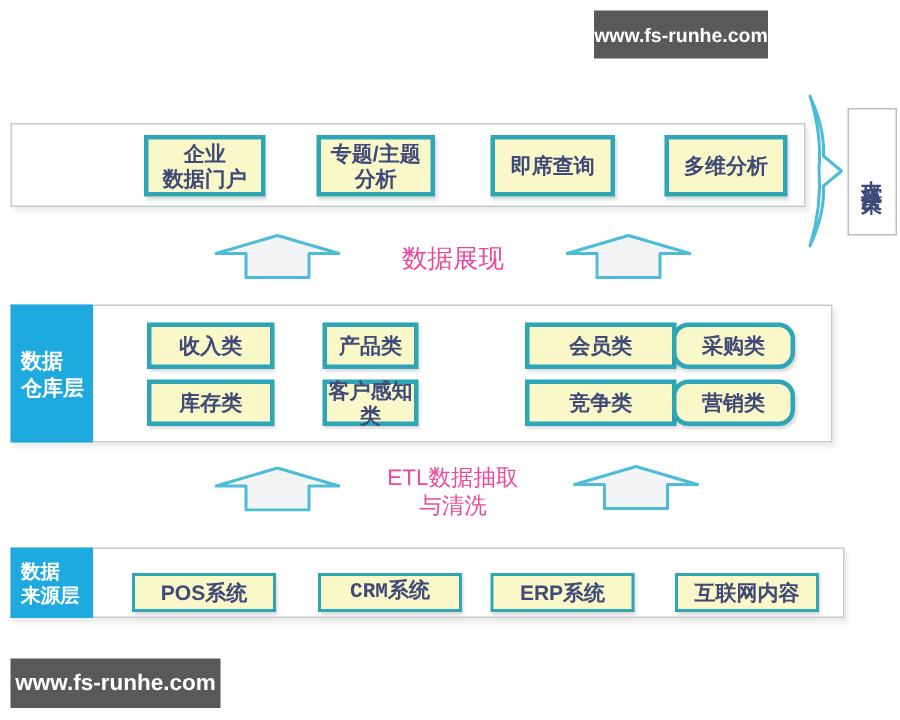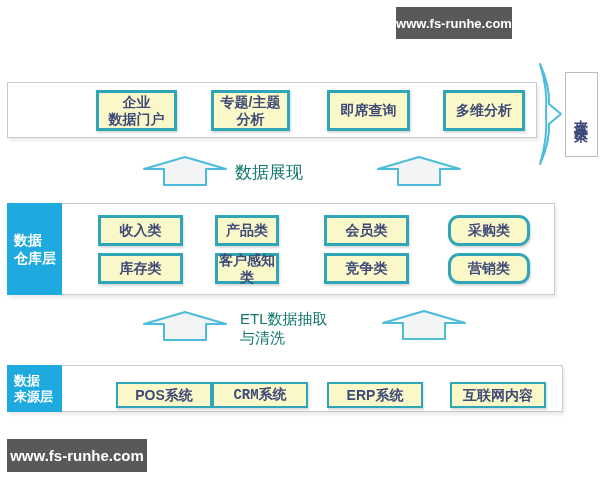--- a/index.html
+++ b/index.html
@@ -37,38 +37,38 @@
   
   #box-f0 { left:96px;  top:90px; width:81px; height:41px; }
   #box-f1 { left:211px; top:90px; width:79px; height:41px; }
   #box-f2 { left:327px; top:90px; width:83px; height:41px; }
   #box-f3 { left:443px; top:90px; width:82px; height:41px; }
   
   .wrow1 { top:215px; height:31px; }
   .wrow2 { top:253px; height:31px; }
   #box-w0, #box-w4 { left:98px;  width:85px; }
   #box-w1, #box-w5 { left:215px; width:64px; }
-  #box-w2, #box-w6 { left:324px; width:85px; }
+  #box-w2, #box-w6 { left:350px; width:101px; }
   #box-w3, #box-w7 { left:448px; width:82px;border-radius:11px; }
   
   .sbox { top:382px; height:26px; border-width:2px; }
-  #box-s0 { left:88px;  width:96px;margin-left:28px; }
+  #box-s0 { left:88px;  width:96px; }
   #box-s1 { left:212px; width:96px;font-family:Liberation Mono, monospace; }
   #box-s2 { left:327px; width:96px; }
   #box-s3 { left:450px; width:96px; }
 
   
   .up-arrow { position:absolute; width:84px; height:30px; z-index:1; }
   #arrow-p-left  { left:143px; top:156px; }
   #arrow-p-right { left:377px; top:156px; }
   #arrow-e-left  { left:143px; top:311px; }
   #arrow-e-right { left:382px; top:310px; }
   .up-arrow polygon { fill:#f3f4f6; stroke:#4cbcd9; stroke-width:2; stroke-linejoin:round; }
 
-  .connector-text { position:absolute; color:#0f766e; }
+  .connector-text { position:absolute; color:#ec4899; text-align:center; }
   #text-presentation { left:235px; top:161px; width:134px; font-size:17px; }
   #text-etl { left:240px; top:309px; width:124px; font-size:15px; line-height:19px; }
 
   
   #big-arrow { position:absolute; left:535px; top:62px; width:30px; height:104px; }
   #big-arrow path { fill:#fbfcfd; stroke:#4cbcd9; stroke-width:2; stroke-linejoin:round; }
   #decision-box {
     position:absolute; left:565px; top:72px; width:33px; height:85px;
     background:#ffffff; border:1px solid #b9bec4; box-sizing:border-box;
     display:flex; align-items:center; justify-content:center;

